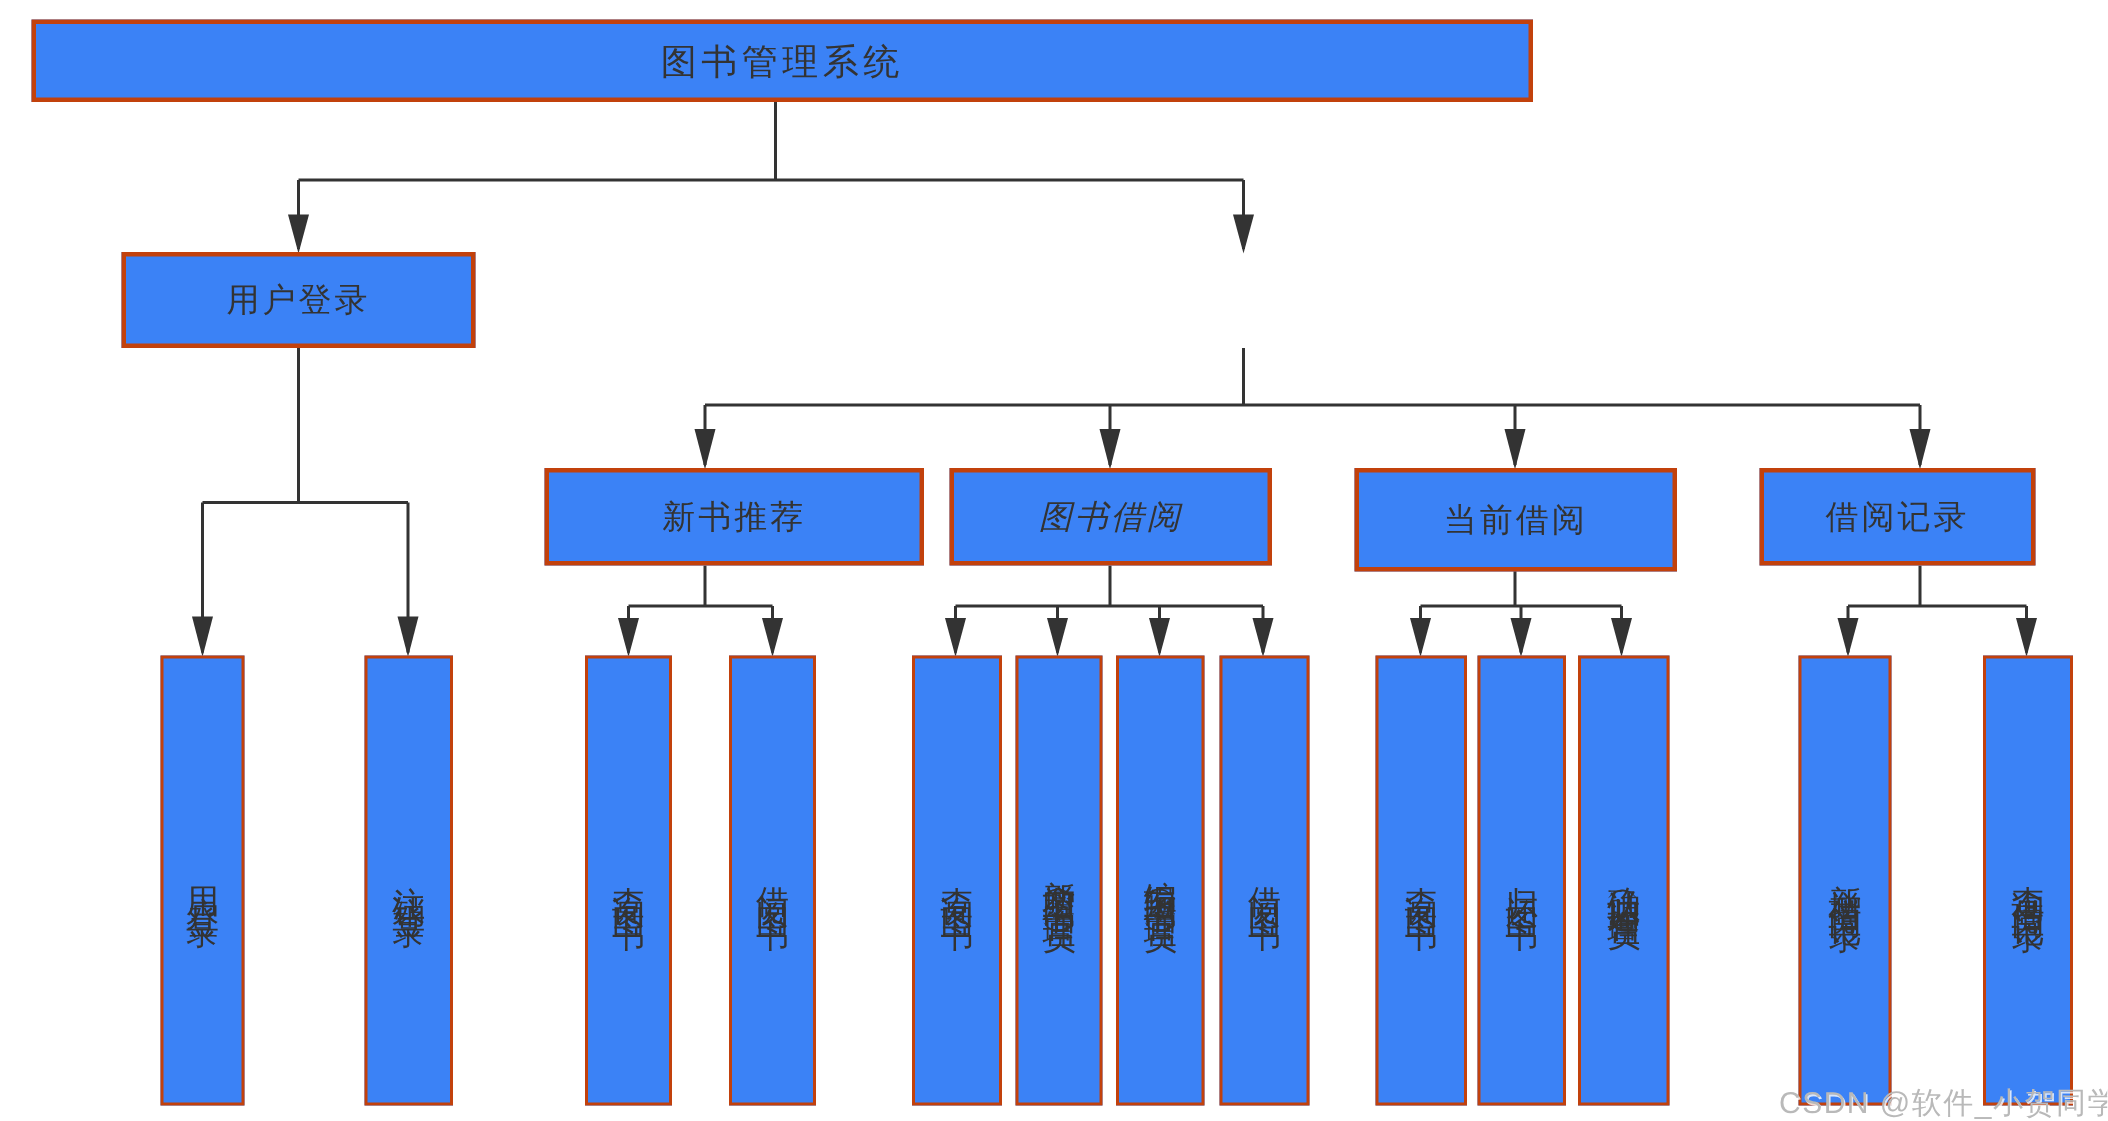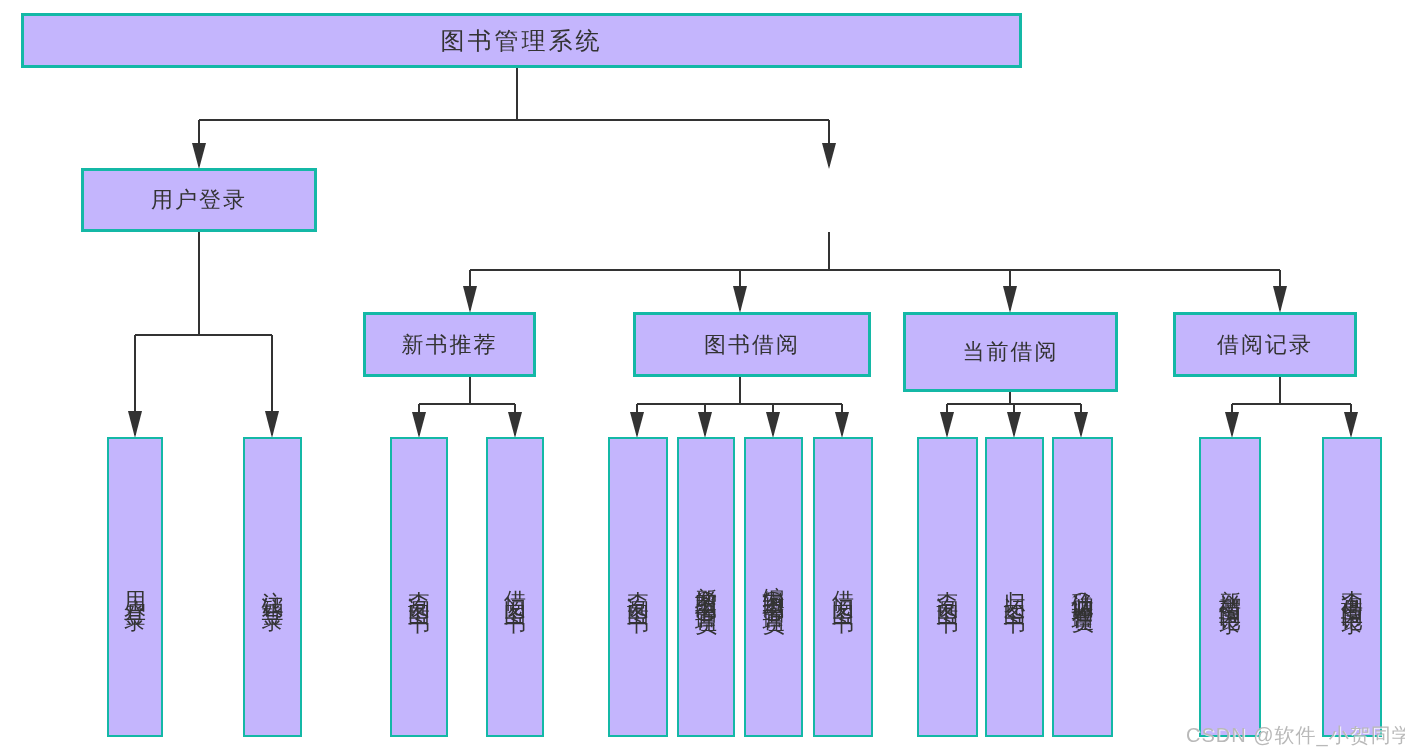--- a/index.html
+++ b/index.html
@@ -17,22 +17,22 @@
   }
   #edges {
     position: absolute;
     left: 0;
     top: 0;
     z-index: 1;
   }
   .node {
     position: absolute;
     box-sizing: border-box;
-    background: #c4b5fd;
-    border: 2px solid #14b8a6;
+    background: #3b82f6;
+    border: 2px solid #c2410c;
     color: #333333;
     display: flex;
     align-items: center;
     justify-content: center;
     z-index: 2;
   }
   .node.h {
     border-width: 3px;
     font-size: 22px;
     letter-spacing: 2px;
@@ -98,23 +98,23 @@
       <polygon points="1074,412 1088,412 1081,438"></polygon>
       <polygon points="1225,412 1239,412 1232,438"></polygon>
       <polygon points="1344,412 1358,412 1351,438"></polygon>
     </g>
   </svg>
 
   <div class="node h root" style="left:21px; top:13px; width:1001px; height:55px;">图书管理系统</div>
 
   <div class="node h" style="left:81px; top:168px; width:236px; height:64px;">用户登录</div>
 
-  <div class="node h" style="left:363px; top:312px; width:173px; height:65px;">新书推荐</div>
-  <div class="node h" style="left:633px; top:312px; width:238px; height:65px;">图书借阅</div>
-  <div class="node h" style="left:903px; top:312px; width:215px; height:80px;">当前借阅</div>
+  <div class="node h" style="left:363px; top:312px; width:253px; height:65px;">新书推荐</div>
+  <div class="node h" style="left:633px; top:312px; width:215px; height:65px;font-style:italic;">图书借阅</div>
+  <div class="node h" style="left:903px; top:312px; width:215px; height:69px;">当前借阅</div>
   <div class="node h" style="left:1173px; top:312px; width:184px; height:65px;">借阅记录</div>
 
   <div class="node v" style="left:107px; top:437px; width:56px; height:300px;">用户登录</div>
   <div class="node v" style="left:243px; top:437px; width:59px; height:300px;">注销登录</div>
 
   <div class="node v" style="left:390px; top:437px; width:58px; height:300px;">查询图书</div>
   <div class="node v" style="left:486px; top:437px; width:58px; height:300px;">借阅图书</div>
 
   <div class="node v" style="left:608px; top:437px; width:60px; height:300px;">查询图书</div>
   <div class="node v" style="left:677px; top:437px; width:58px; height:300px; letter-spacing:4px;">新增图书（管理员）</div>

